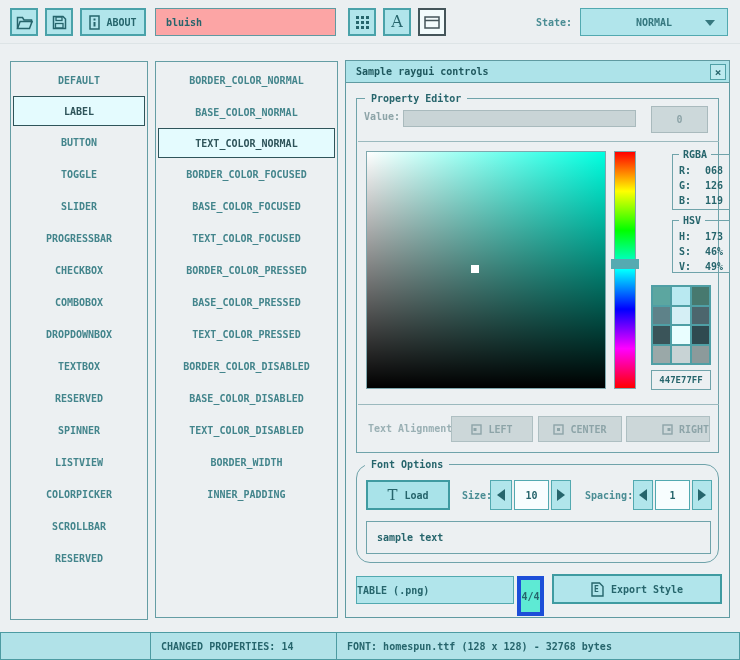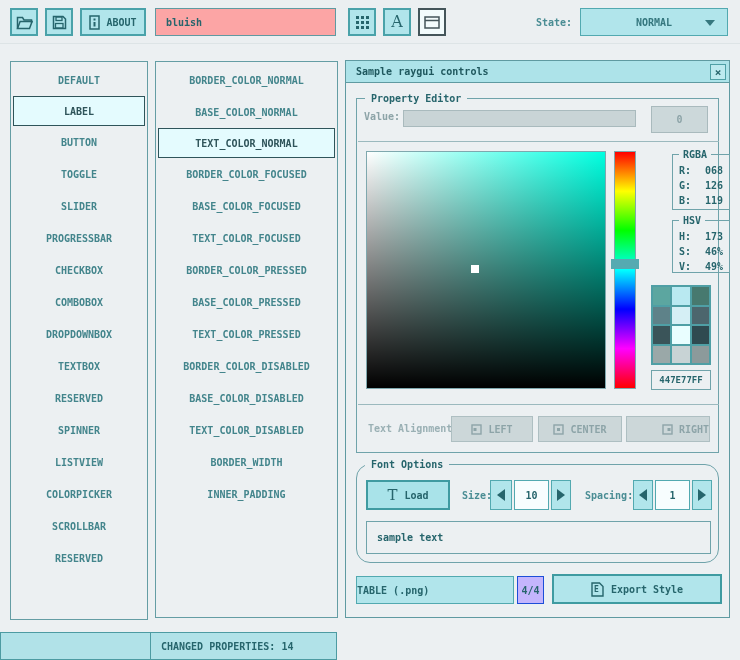--- a/index.html
+++ b/index.html
@@ -65,21 +65,21 @@
   .tglyph { font-family:"DejaVu Serif","Liberation Serif",serif; font-size:15px; font-weight:normal; line-height:1; }
   .fo-label { position:absolute; top:429px; color:#4a8d94; }
   .spin-btn { position:absolute; top:419px; height:30px; background:#b1e5eb; border:1px solid #52a9b0; display:flex; align-items:center; justify-content:center; cursor:pointer; }
   .spin-val { position:absolute; top:419px; height:30px; background:#f7fdfe; border:1px solid #52a9b0; color:#26656c; display:flex; align-items:center; justify-content:center; }
   .tri-l { width:0; height:0; border-top:6px solid transparent; border-bottom:6px solid transparent; border-right:8px solid #26656c; }
   .tri-r { width:0; height:0; border-top:6px solid transparent; border-bottom:6px solid transparent; border-left:8px solid #26656c; }
 
   .sample-box { position:absolute; left:20px; top:460px; width:345px; height:33px; border:1px solid #6fa3aa; display:flex; align-items:center; padding-left:10px; color:#26656c; cursor:text; }
 
   .table-btn { position:absolute; left:10px; top:515px; width:158px; height:28px; background:#b1e5eb; border:1px solid #52a9b0; color:#26656c; display:flex; align-items:center; cursor:pointer; }
-  .pages-box { position:absolute; left:171px; top:515px; width:27px; height:28px; background:#c4b5fd; border:1px solid #1d4ed8; color:#26656c; display:flex; align-items:center; justify-content:center; cursor:pointer; }
+  .pages-box { position:absolute; left:171px; top:515px; width:27px; height:40px; background:#5eead4; border:4px solid #1d4ed8; color:#26656c; display:flex; align-items:center; justify-content:center; cursor:pointer; }
   .export-btn { position:absolute; left:206px; top:513px; width:170px; height:30px; background:#b1e5eb; border:2px solid #3f9ba1; color:#26656c; display:flex; align-items:center; justify-content:center; gap:7px; cursor:pointer; }
   .export-icon { position:relative; width:13px; height:15px; }
   .export-icon span { position:absolute; left:3px; top:3px; font-size:8px; color:#26656c; }
 
   
   .statusbar { position:absolute; left:0; top:632px; width:740px; height:28px; display:flex; }
   .status-cell { background:#b1e2e8; border:1px solid #4d9ba2; height:28px; display:flex; align-items:center; padding-left:10px; color:#26656c; }
   .sc1 { width:151px; }
   .sc2 { width:187px; margin-left:-1px; }
   .sc3 { width:404px; margin-left:-1px; }
@@ -343,15 +343,18 @@
       </span>
       <span>Export Style</span>
     </div>
   </div>
 
   <div class="statusbar">
     <div class="status-cell sc1"></div>
     <div class="status-cell sc2">
         <span>CHANGED PROPERTIES: 14</span>
       </div>
+    <div class="status-cell sc3">
+        <span>FONT: homespun.ttf (128 x 128) - 32768 bytes</span>
+      </div>
   </div>
 
 </div>
 
 </body></html>

